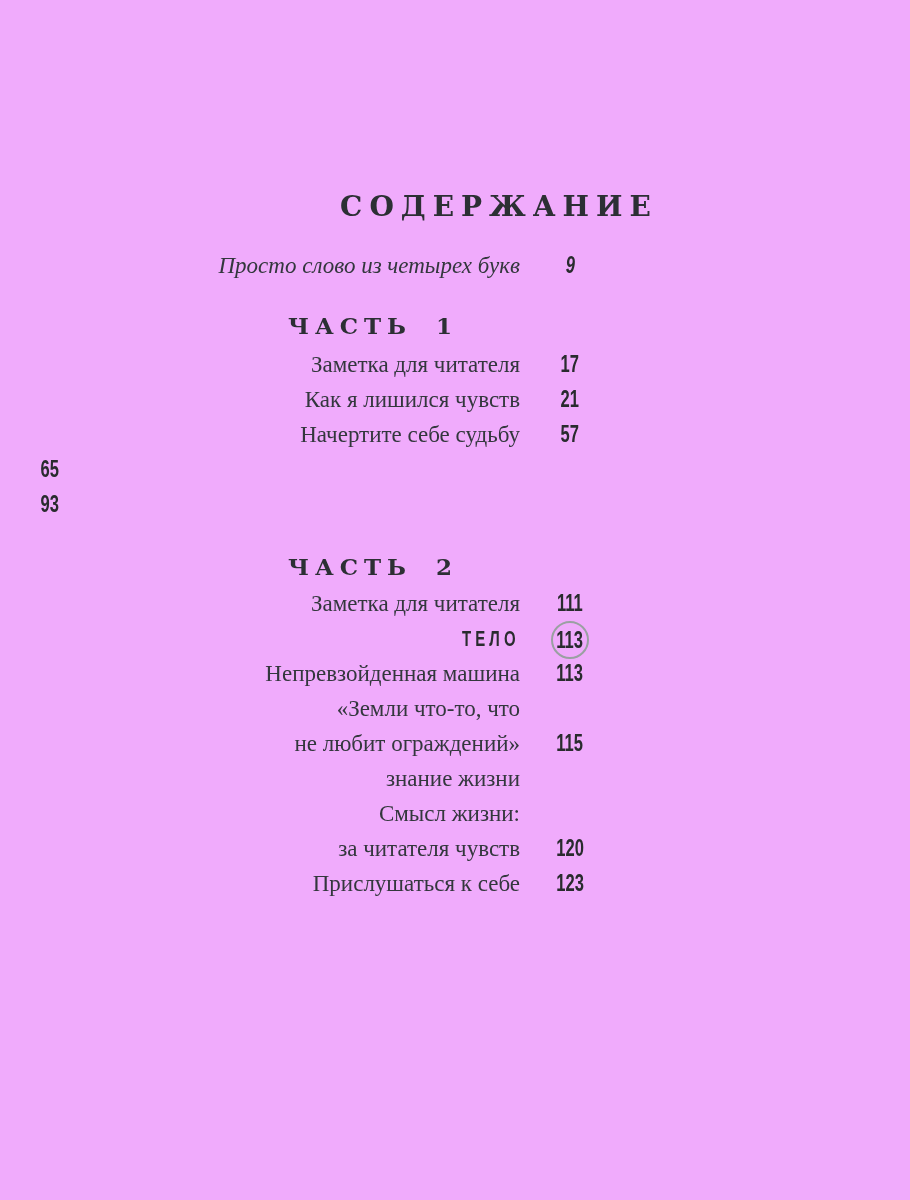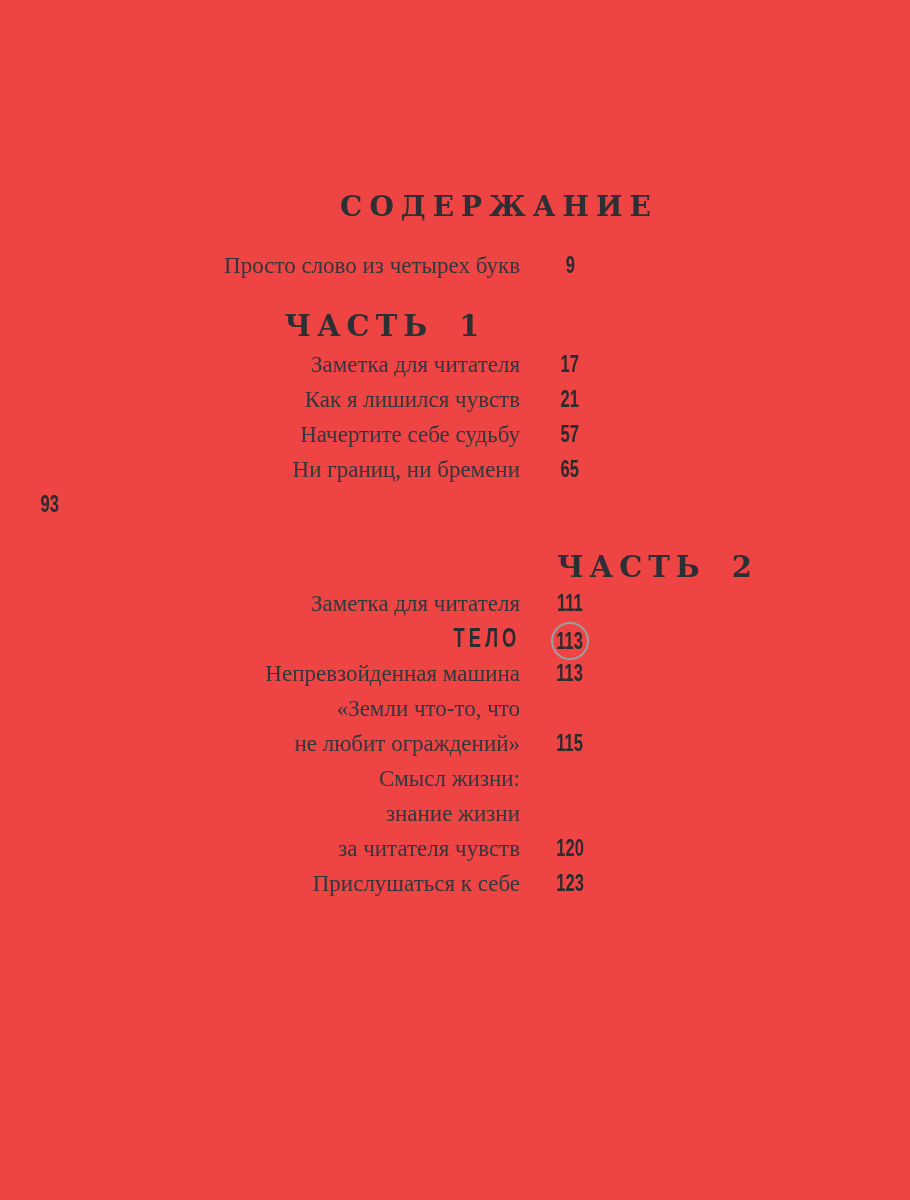--- a/index.html
+++ b/index.html
@@ -1,59 +1,59 @@
 <!DOCTYPE html>
 <html><head>
 <meta charset="utf-8">
 <style>
   html, body { margin: 0; padding: 0; background: #ffffff; }
   .canvas {
     position: relative;
     width: 910px;
     height: 1200px;
-    background: #ef4444;
+    background: #f0abfc;
     overflow: hidden;
     font-family: "Liberation Serif", serif;
     color: #30343a;
   }
   .toc-title {
     margin: 0;
     padding-top: 190px;
     padding-left: 88px;
     width: 910px;
     box-sizing: border-box;
     text-align: center;
     font-family: "DejaVu Serif", serif;
     font-size: 28px;
     line-height: 34px;
     font-weight: 700;
     letter-spacing: 7px;
     color: #2c2f34;
   }
   .section-heading {
-    margin: 12px;
+    margin: 0;
     width: 746px;
     text-align: center;
     font-family: "DejaVu Serif", serif;
-    font-size: 29px;
+    font-size: 23px;
     line-height: 26px;
     font-weight: 700;
     letter-spacing: 6px;
     word-spacing: 10px;
     color: #2c2f34;
   }
   .h-part1 { margin-top: 30px; margin-bottom: 8px; }
-  .h-part2 { margin-top: 32px; margin-bottom: 6px; text-align: right; }
+  .h-part2 { margin-top: 32px; margin-bottom: 6px; }
   .row {
     display: flex;
     align-items: baseline;
     height: 35px;
     line-height: 35px;
   }
-  .row-intro { margin-top: 24px; }
+  .row-intro { margin-top: 24px; font-style: italic; }
   .t {
     width: 520px;
     text-align: right;
     font-size: 23px;
     color: #33373d;
     white-space: nowrap;
   }
   .n {
     width: 100px;
     text-align: center;
@@ -65,21 +65,21 @@
     font-weight: 700;
     font-size: 23px;
     letter-spacing: 0px;
     transform: scaleX(0.72);
     transform-origin: center;
     color: #292b2e;
   }
   .t-caps {
     font-family: "Liberation Sans", sans-serif;
     font-weight: 700;
-    font-size: 27px;
+    font-size: 22px;
     letter-spacing: 6px;
     color: #2a2c2f;
   }
   .t-caps .squeeze {
     display: inline-block;
     transform: scaleX(0.68);
     transform-origin: right center;
   }
   .circle {
     display: inline-flex;
@@ -113,21 +113,20 @@
   </div>
   <div class="row">
     <span class="t">Как я лишился чувств</span>
     <span class="n"><span class="num">21</span></span>
   </div>
   <div class="row">
     <span class="t">Начертите себе судьбу</span>
     <span class="n"><span class="num">57</span></span>
   </div>
   <div class="row">
-    <span class="t">Ни границ, ни бремени</span>
     <span class="n"><span class="num">65</span></span>
   </div>
   <div class="row">
     <span class="n"><span class="num">93</span></span>
   </div>
 
   <h2 class="section-heading h-part2">ЧАСТЬ 2</h2>
 
   <div class="row">
     <span class="t">Заметка для читателя</span>
@@ -149,25 +148,25 @@
   <div class="row">
     <span class="t">«Земли что-то, что</span>
     <span class="n"></span>
   </div>
   <div class="row">
     <span class="t">не любит ограждений»</span>
     <span class="n"><span class="num">115</span></span>
   </div>
 
   <div class="row">
-    <span class="t">Смысл жизни:</span>
+    <span class="t">знание жизни</span>
     <span class="n"></span>
   </div>
   <div class="row">
-    <span class="t">знание жизни</span>
+    <span class="t">Смысл жизни:</span>
     <span class="n"></span>
   </div>
   <div class="row">
     <span class="t">за читателя чувств</span>
     <span class="n"><span class="num">120</span></span>
   </div>
 
   <div class="row">
     <span class="t">Прислушаться к себе</span>
     <span class="n"><span class="num">123</span></span>

